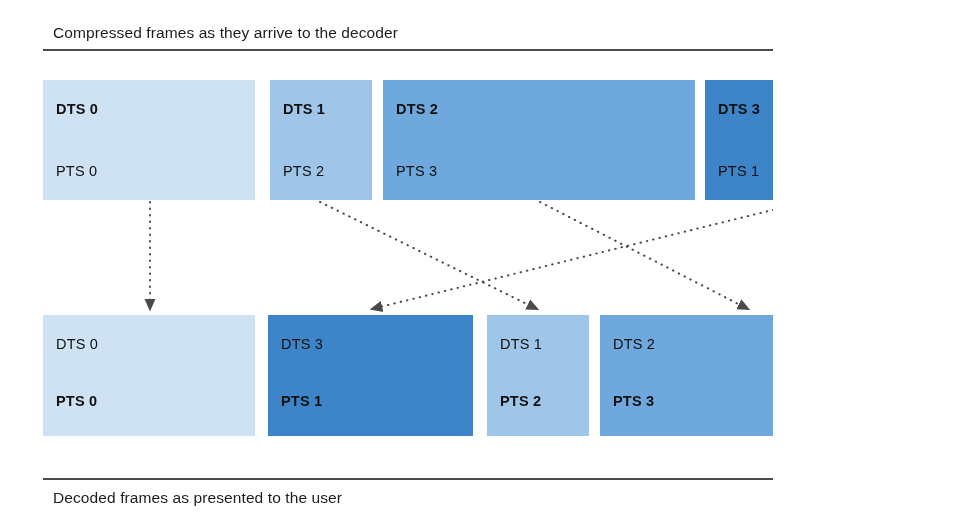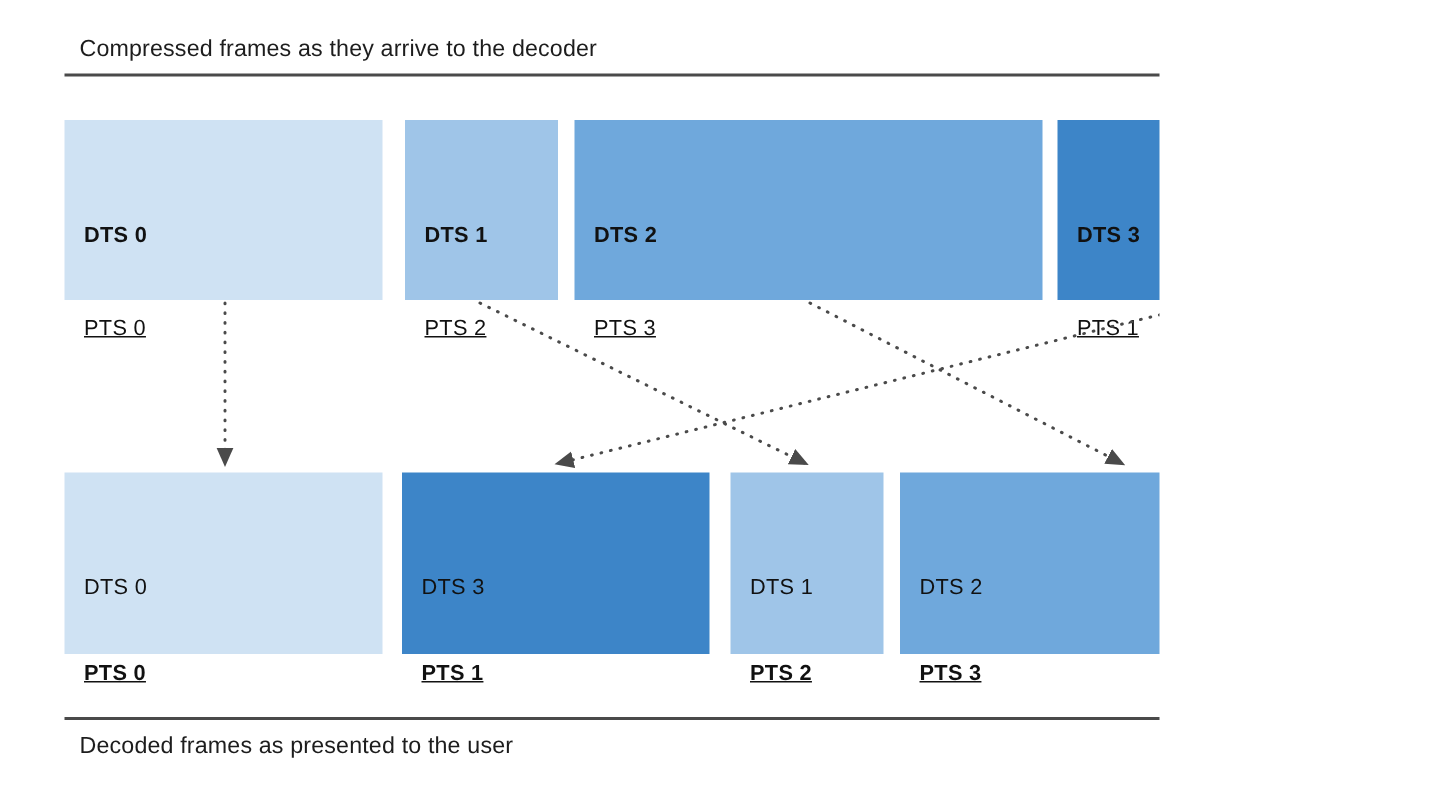--- a/index.html
+++ b/index.html
@@ -66,24 +66,23 @@
     padding-left: 13px;
   }
   .frame .dts,
   .frame .pts {
     position: absolute;
     left: 13px;
     font-size: 14.5px;
     color: #111111;
     white-space: nowrap;
     letter-spacing: 0.2px;
-    margin-top: 48px;
   }
   .frame .dts { top: 21px; }
-  .frame .pts { top: 83px; text-decoration: underline; }
+  .frame .pts { top: 83px; }
   .frame.row-top .dts { font-weight: 700; }
   .frame.row-top .pts { font-weight: 400; }
   .frame.row-bottom .dts { font-weight: 400; top: 21px; }
   .frame.row-bottom .pts { font-weight: 700; top: 78px; }
 
   
   #connectors {
     position: absolute;
     left: 0;
     top: 0;

